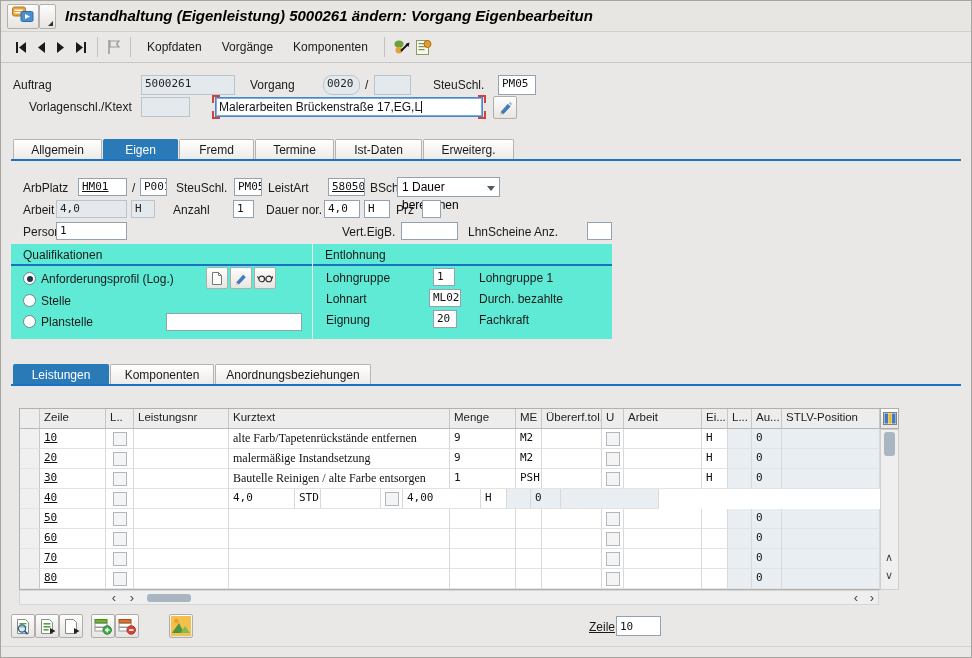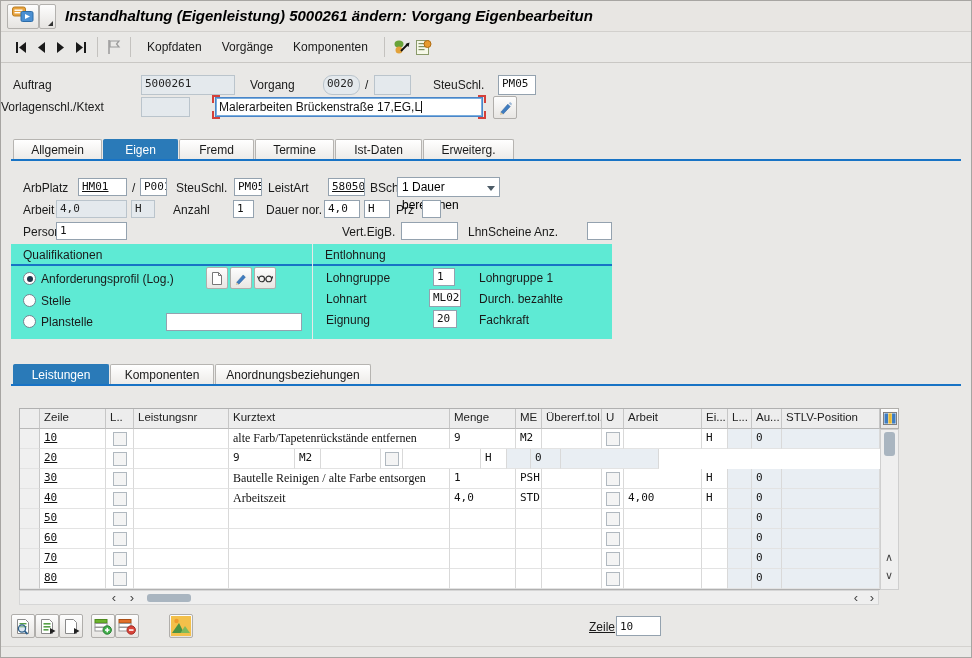--- a/index.html
+++ b/index.html
@@ -136,21 +136,21 @@
 
   <span class="lab" style="left:12px;top:77px;">Auftrag</span>
   <div class="fld dfld" style="left:140px;top:74px;width:94px;height:20px;">5000261</div>
   <span class="lab" style="left:249px;top:77px;">Vorgang</span>
   <div class="fld dfld" style="left:322px;top:74px;width:37px;height:20px;border-radius:9px;">0020</div>
   <span class="lab" style="left:364px;top:77px;">/</span>
   <div class="fld dfld" style="left:373px;top:74px;width:37px;height:20px;"></div>
   <span class="lab" style="left:432px;top:77px;">SteuSchl.</span>
   <div class="fld" style="left:497px;top:74px;width:38px;height:20px;">PM05</div>
 
-  <span class="lab" style="left:0;top:99px;">Vorlagenschl./Ktext</span>
+  <span class="lab" style="left:28px;top:99px;">Vorlagenschl./Ktext</span>
   <div class="fld dfld" style="left:140px;top:96px;width:49px;height:20px;"></div>
   <div style="position:absolute;left:211px;top:94px;width:274px;height:24px;">
     <div class="fld" style="left:3px;top:2px;width:268px;height:20px;border:1px solid #4a85c8;box-shadow:0 0 0 1px #7aaede inset;
          font-family:'Liberation Sans',sans-serif;font-size:12px;line-height:16px;">
       <span>Malerarbeiten Brückenstraße 17,EG,L</span><span style="display:inline-block;width:1px;height:12px;background:#111;vertical-align:-2px;"></span>
     </div>
     <span style="position:absolute;left:0;top:0;width:6px;height:6px;border-left:2px solid #d4403a;border-top:2px solid #d4403a;"></span>
     <span style="position:absolute;right:0;top:0;width:6px;height:6px;border-right:2px solid #d4403a;border-top:2px solid #d4403a;"></span>
     <span style="position:absolute;left:0;bottom:0;width:6px;height:6px;border-left:2px solid #d4403a;border-bottom:2px solid #d4403a;"></span>
     <span style="position:absolute;right:0;bottom:0;width:6px;height:6px;border-right:2px solid #d4403a;border-bottom:2px solid #d4403a;"></span>
@@ -291,20 +291,21 @@
         <div class="gcell shade" style="width: 30px;">0</div>
         <div class="gcell shade" style="width: 98px;"></div>
       </div>
       <div class="grow">
         <div class="gcell sel" style="width: 20px;"></div>
         <div class="gcell link" style="width: 66px;">20</div>
         <div class="gcell" style="width: 28px;">
           <div class="chk"></div>
         </div>
         <div class="gcell" style="width: 95px;"></div>
+        <div class="gcell sans" style="width: 221px;">malermäßige Instandsetzung</div>
         <div class="gcell" style="width: 66px;">9</div>
         <div class="gcell" style="width: 26px;">M2</div>
         <div class="gcell" style="width: 60px;"></div>
         <div class="gcell" style="width: 22px;">
           <div class="chk"></div>
         </div>
         <div class="gcell" style="width: 78px;"></div>
         <div class="gcell" style="width: 26px;">H</div>
         <div class="gcell shade" style="width: 24px;"></div>
         <div class="gcell shade" style="width: 30px;">0</div>
@@ -330,21 +331,20 @@
         <div class="gcell shade" style="width: 30px;">0</div>
         <div class="gcell shade" style="width: 98px;"></div>
       </div>
       <div class="grow">
         <div class="gcell sel" style="width: 20px;"></div>
         <div class="gcell link" style="width: 66px;">40</div>
         <div class="gcell" style="width: 28px;">
           <div class="chk"></div>
         </div>
         <div class="gcell" style="width: 95px;"></div>
-        <div class="gcell sans" style="width: 221px;">Arbeitszeit</div>
         <div class="gcell" style="width: 66px;">4,0</div>
         <div class="gcell" style="width: 26px;">STD</div>
         <div class="gcell" style="width: 60px;"></div>
         <div class="gcell" style="width: 22px;">
           <div class="chk"></div>
         </div>
         <div class="gcell" style="width: 78px;">4,00</div>
         <div class="gcell" style="width: 26px;">H</div>
         <div class="gcell shade" style="width: 24px;"></div>
         <div class="gcell shade" style="width: 30px;">0</div>

